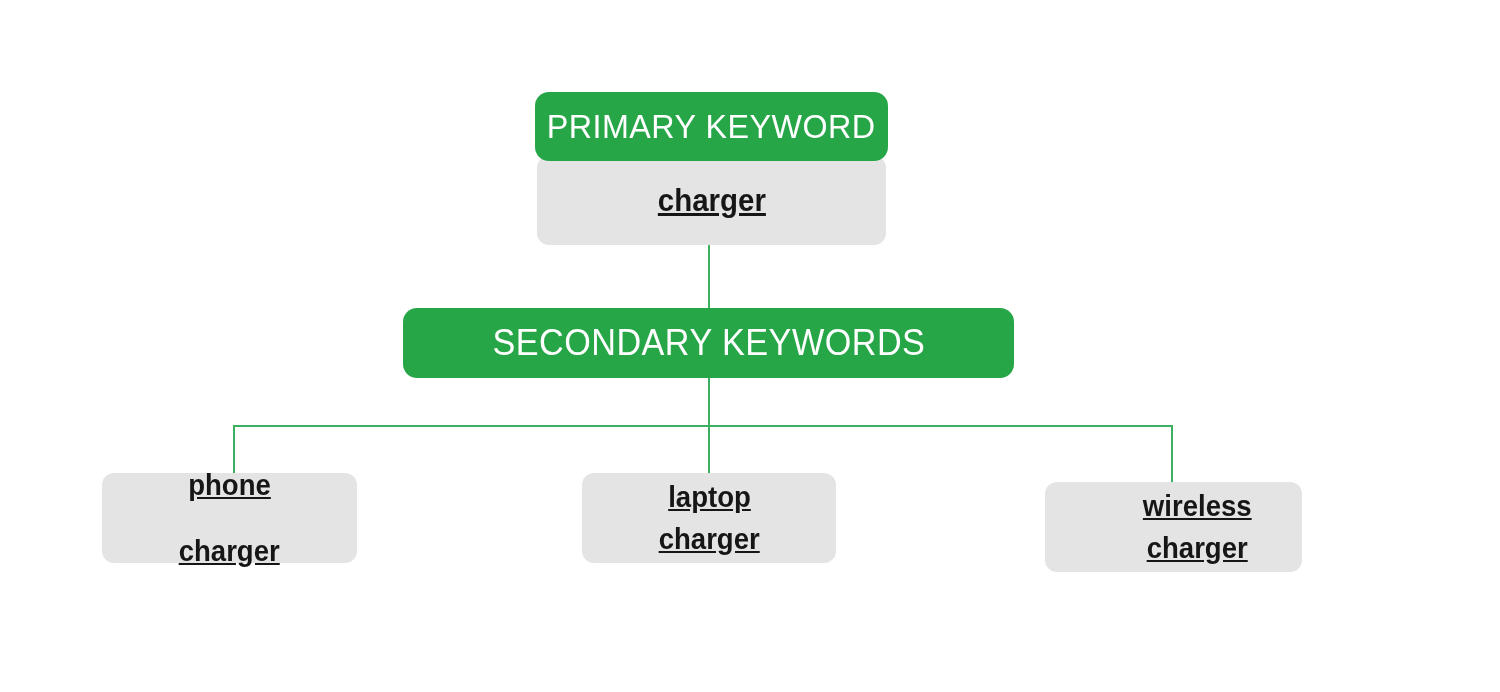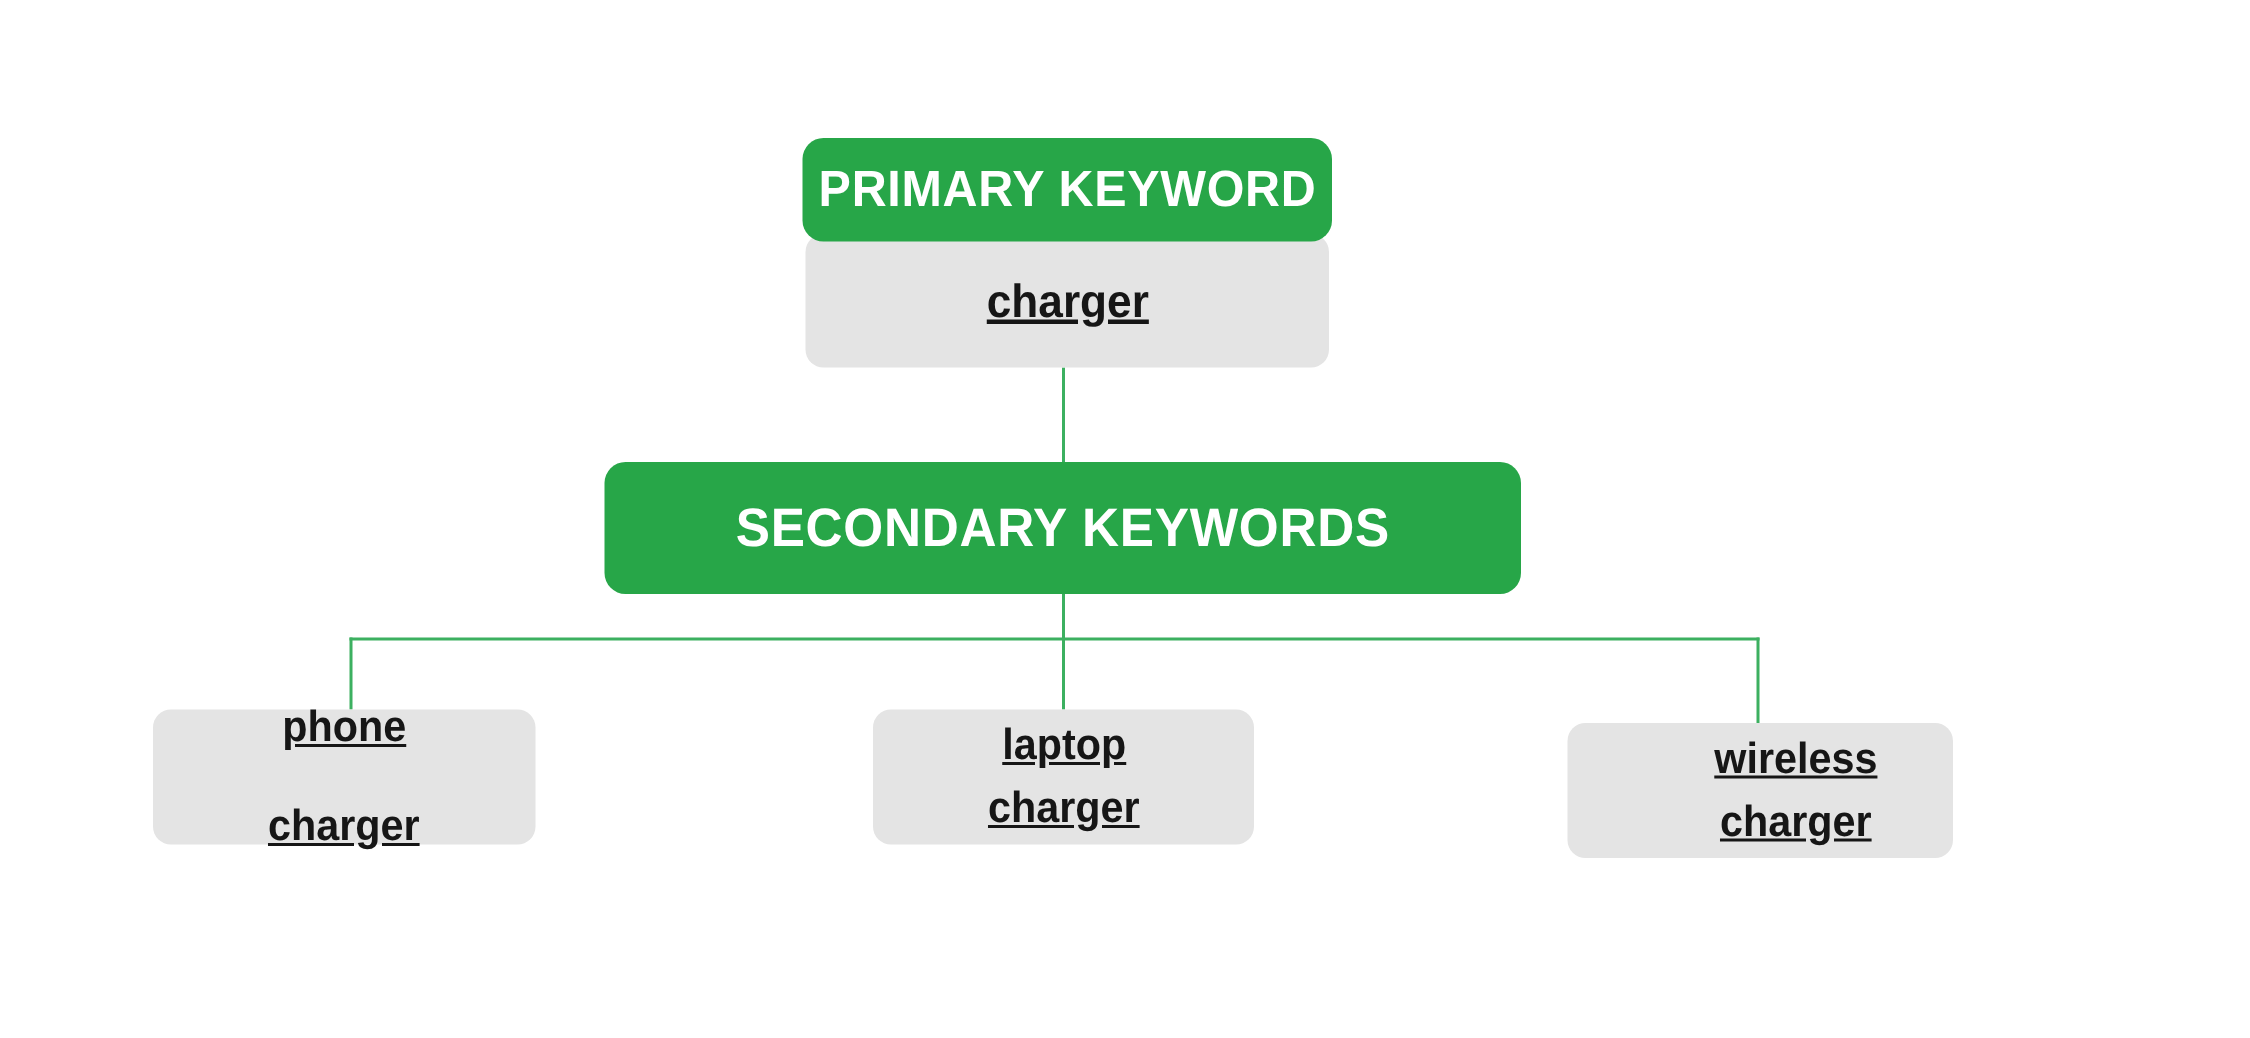--- a/index.html
+++ b/index.html
@@ -20,37 +20,37 @@
     position:relative;width:1500px;height:692px;background:var(--page-bg);
   }
   .node{
     position:absolute;display:flex;align-items:center;justify-content:center;
     text-align:center;
   }
   .header-node{
     background:var(--header-green);
     color:var(--header-text);
     border-radius:14px;
-    font-weight:bold;
+    font-weight:normal;
     z-index:2;
   }
   .value-node{
     background:var(--value-gray);
     color:var(--value-text);
     border-radius:12px;
     font-weight:bold;
     z-index:1;
     text-decoration:underline;
   }
   .label{display:inline-block;transform:scaleX(0.95);white-space:nowrap;}
   
   .primary-header{left:535px;top:92px;width:353px;height:69px;font-size:34px;letter-spacing:0.5px;}
   .primary-value{left:537px;top:156px;width:349px;height:89px;font-size:31px;}
   
-  .secondary-header{left:403px;top:308px;width:611px;height:88px;font-size:36px;letter-spacing:0.5px;}
+  .secondary-header{left:403px;top:308px;width:611px;height:70px;font-size:36px;letter-spacing:0.5px;}
   
   .child-node{flex-direction:column;font-size:29px;line-height:42px;}
   .child-phone{left:102px;top:473px;width:255px;height:90px;gap:24px;}
   .child-laptop{left:582px;top:473px;width:254px;height:90px;}
   .child-wireless{left:1045px;top:482px;width:257px;height:90px;padding-left:48px;}
   
   .connector{position:absolute;background:var(--connector-green);z-index:0;}
   .connector.v{width:2px;}
   .connector.h{height:2px;}
   .conn-primary-secondary{left:708px;top:245px;height:64px;}

